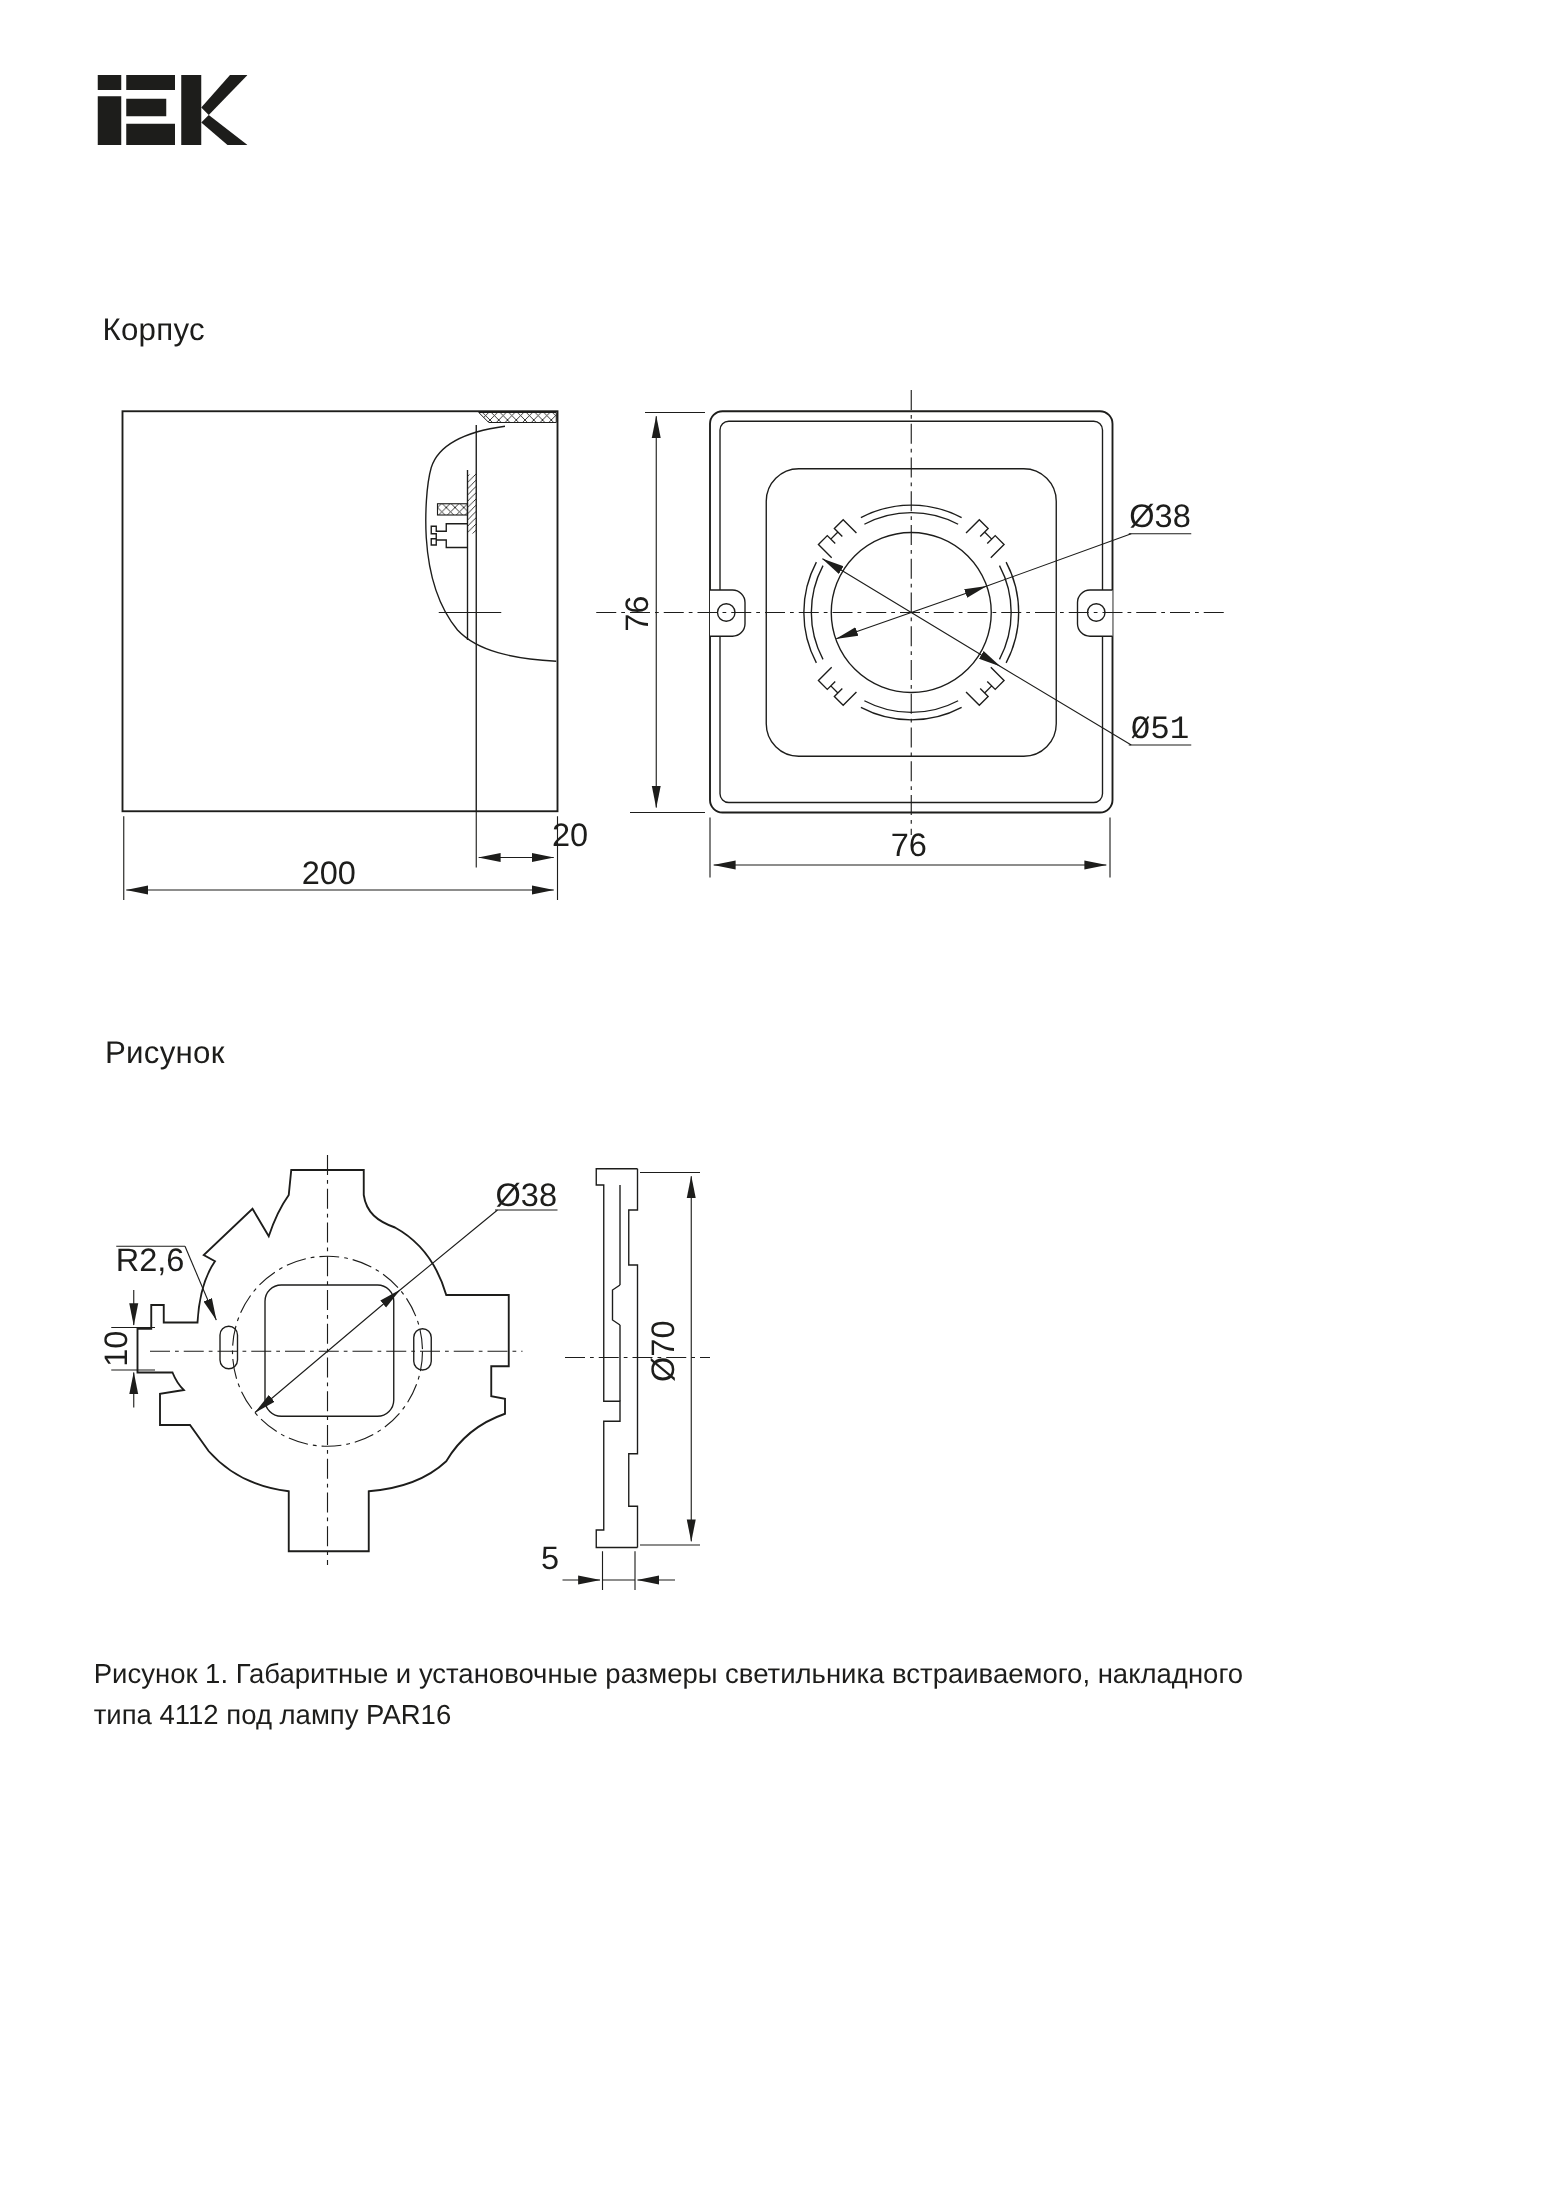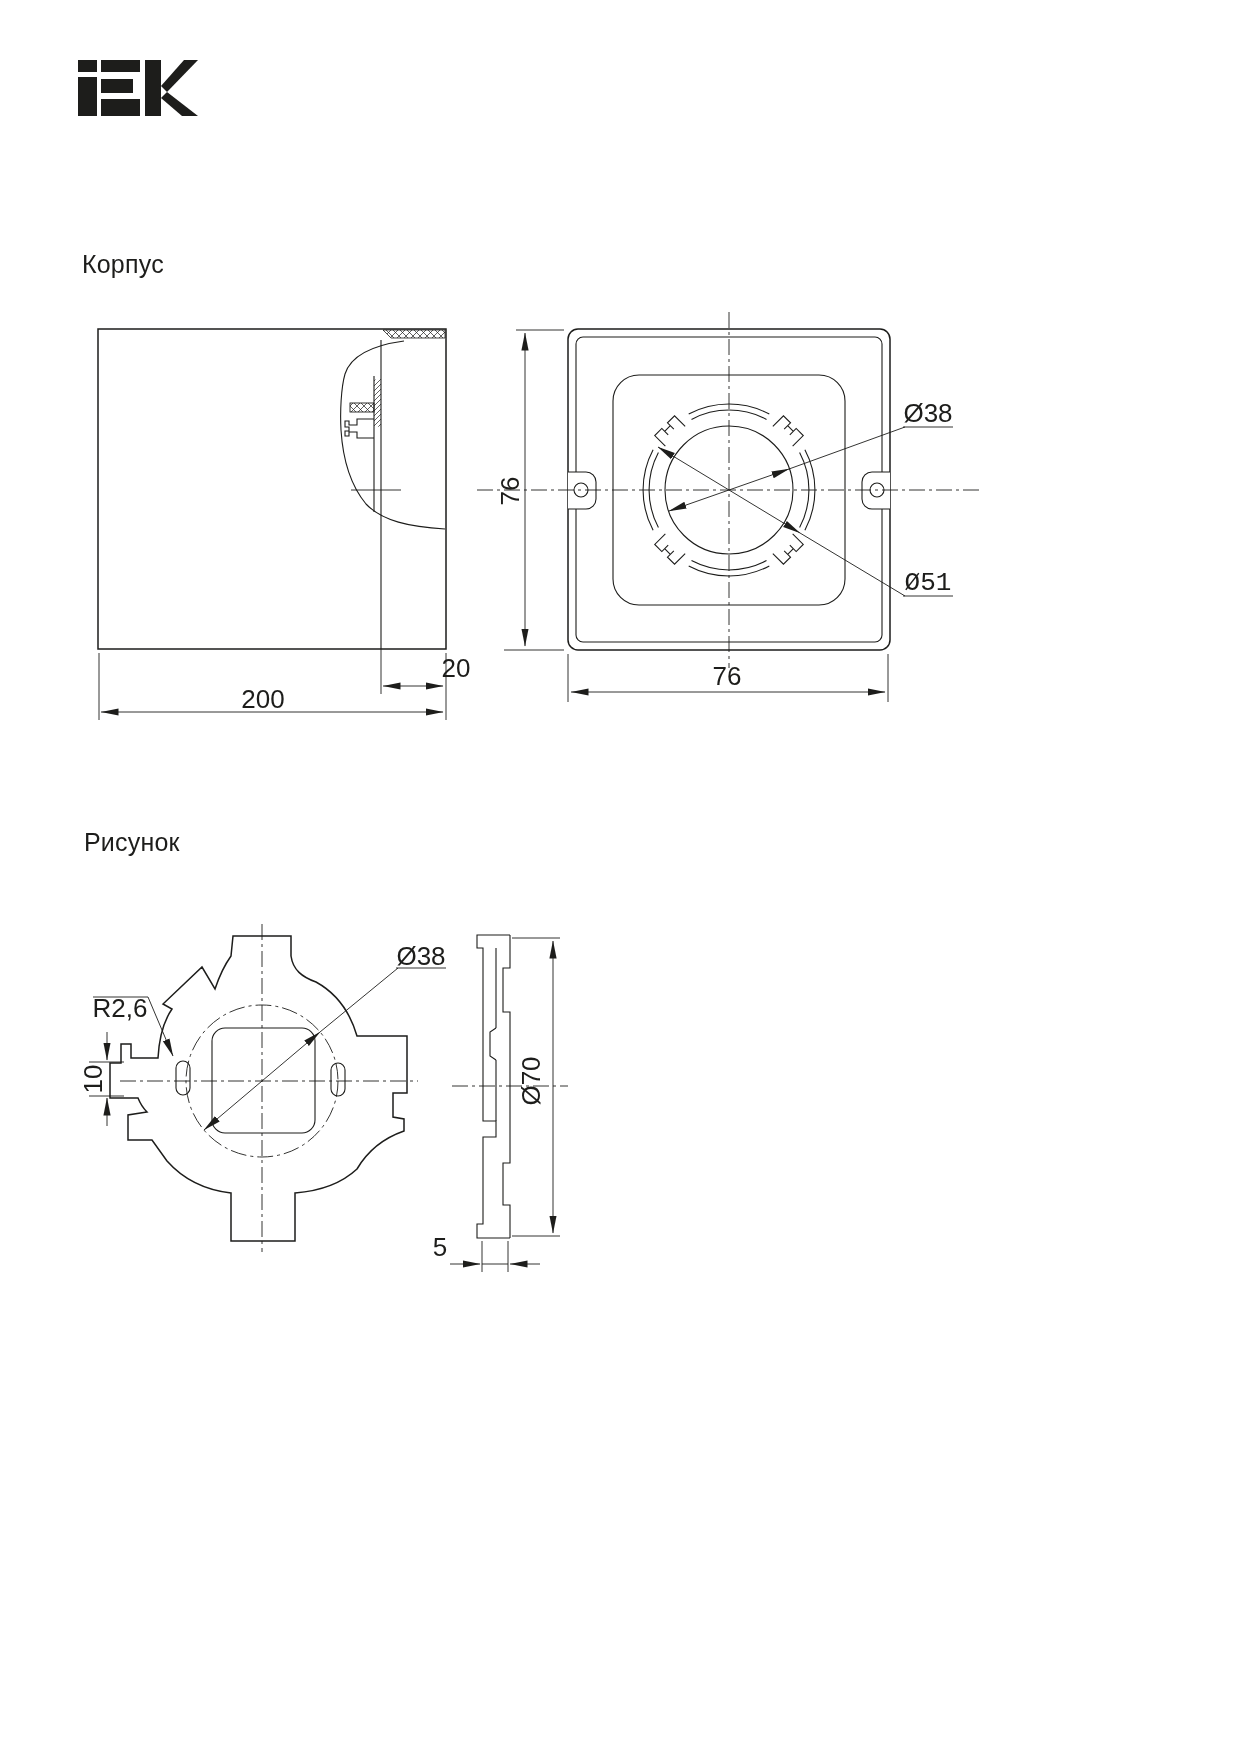--- a/index.html
+++ b/index.html
@@ -175,14 +175,18 @@
   <div class="t dim" style="left:410px;top:668px;margin-left:46px;">20</div>
   <div class="t dim" style="left:928px;top:413px;">Ø38</div>
   <div class="t dim" style="left:928px;top:583px;font-family:Liberation Mono, monospace;">Ø51</div>
 
   <div class="t dim" style="left:421px;top:956px;">Ø38</div>
   <div class="t dim" style="left:120px;top:984px;margin-top:24px;">R2,6</div>
   <div class="t dim rot" style="left:93px;top:1079px;">10</div>
   <div class="t dim rot" style="left:531px;top:1081px;">Ø70</div>
   <div class="t dim" style="left:440px;top:1247px;">5</div>
 
+  <div class="t cap" style="left:75px;top:1322px;">
+    <div>Рисунок 1. Габаритные и установочные размеры светильника встраиваемого, накладного</div>
+    <div>типа 4112 под лампу PAR16</div>
+  </div>
 
 </div>
 
 </body></html>

